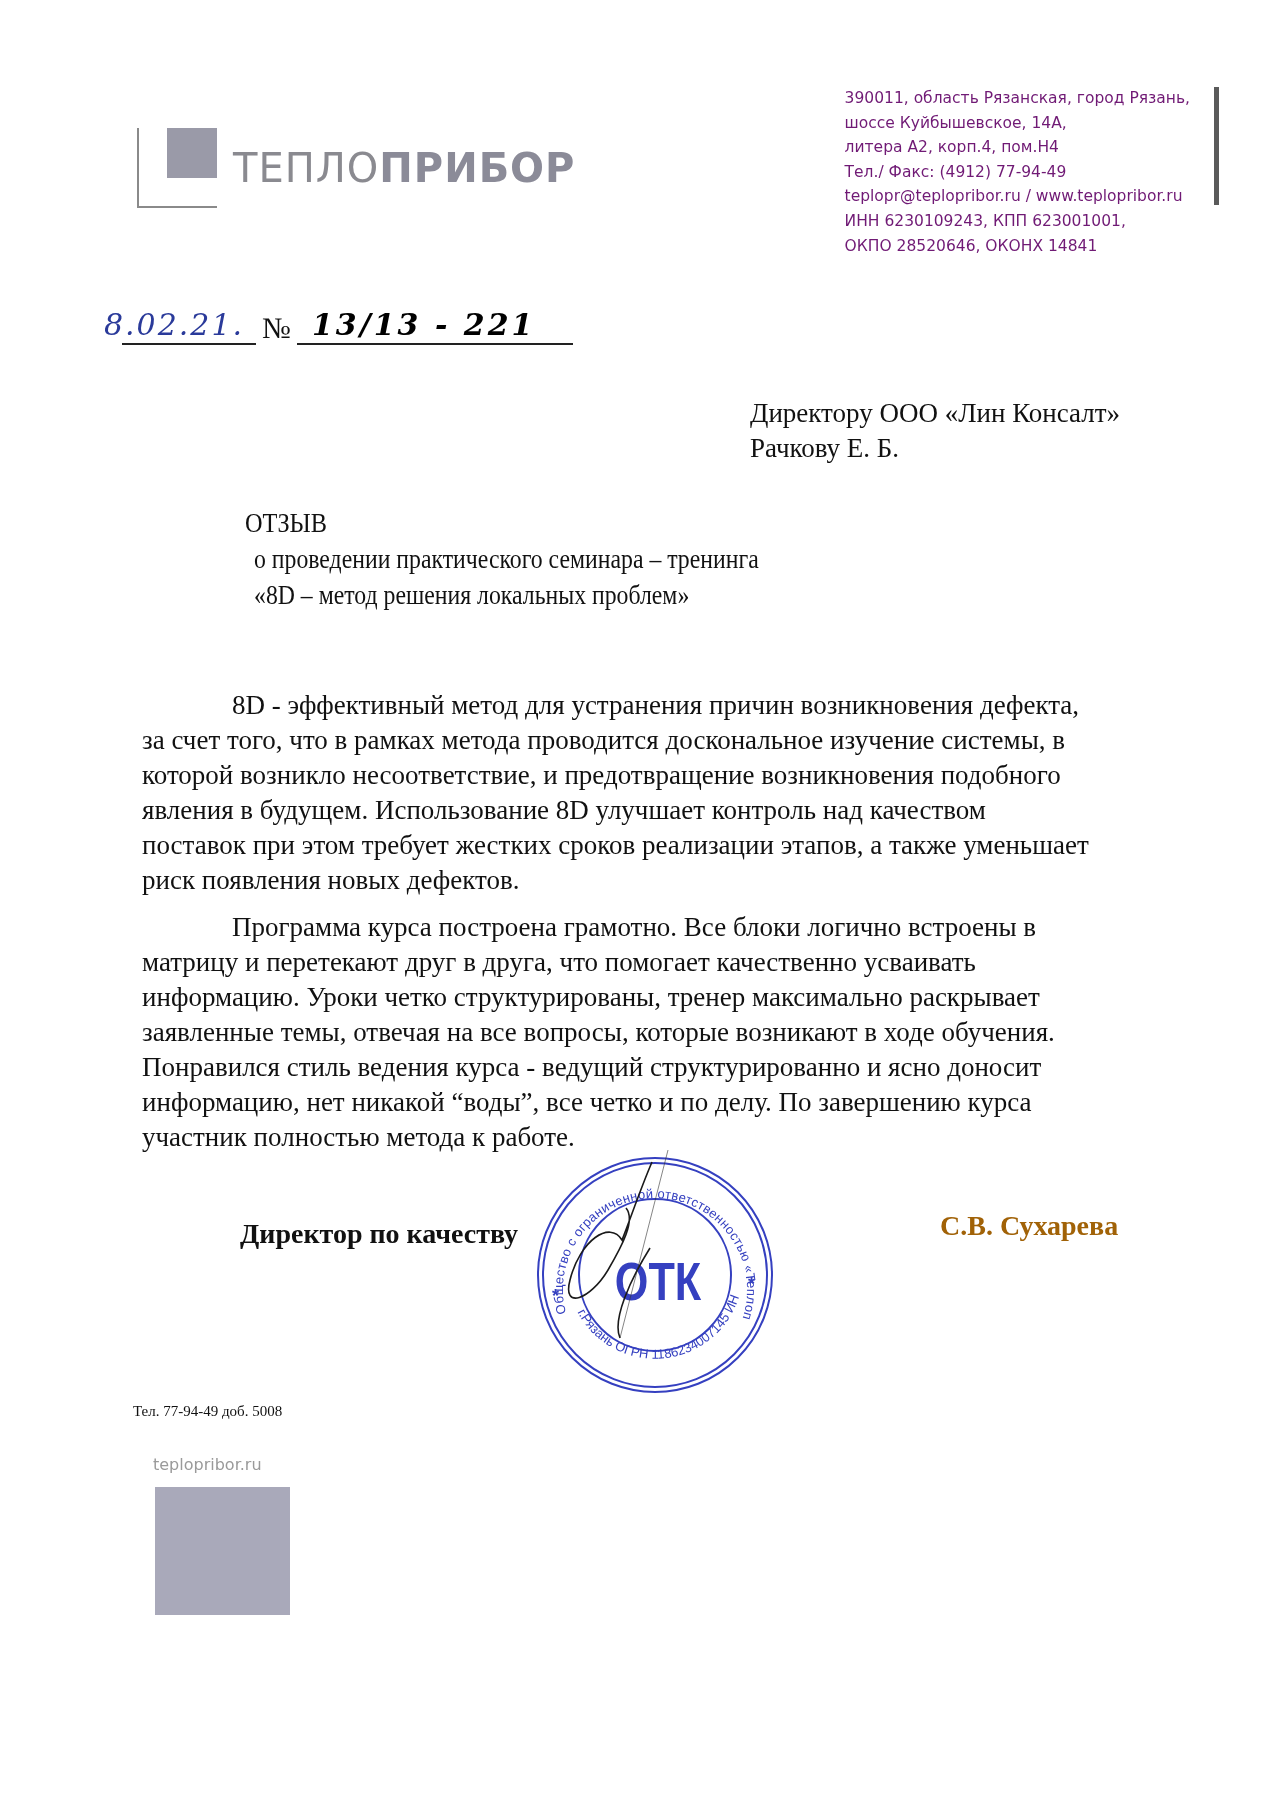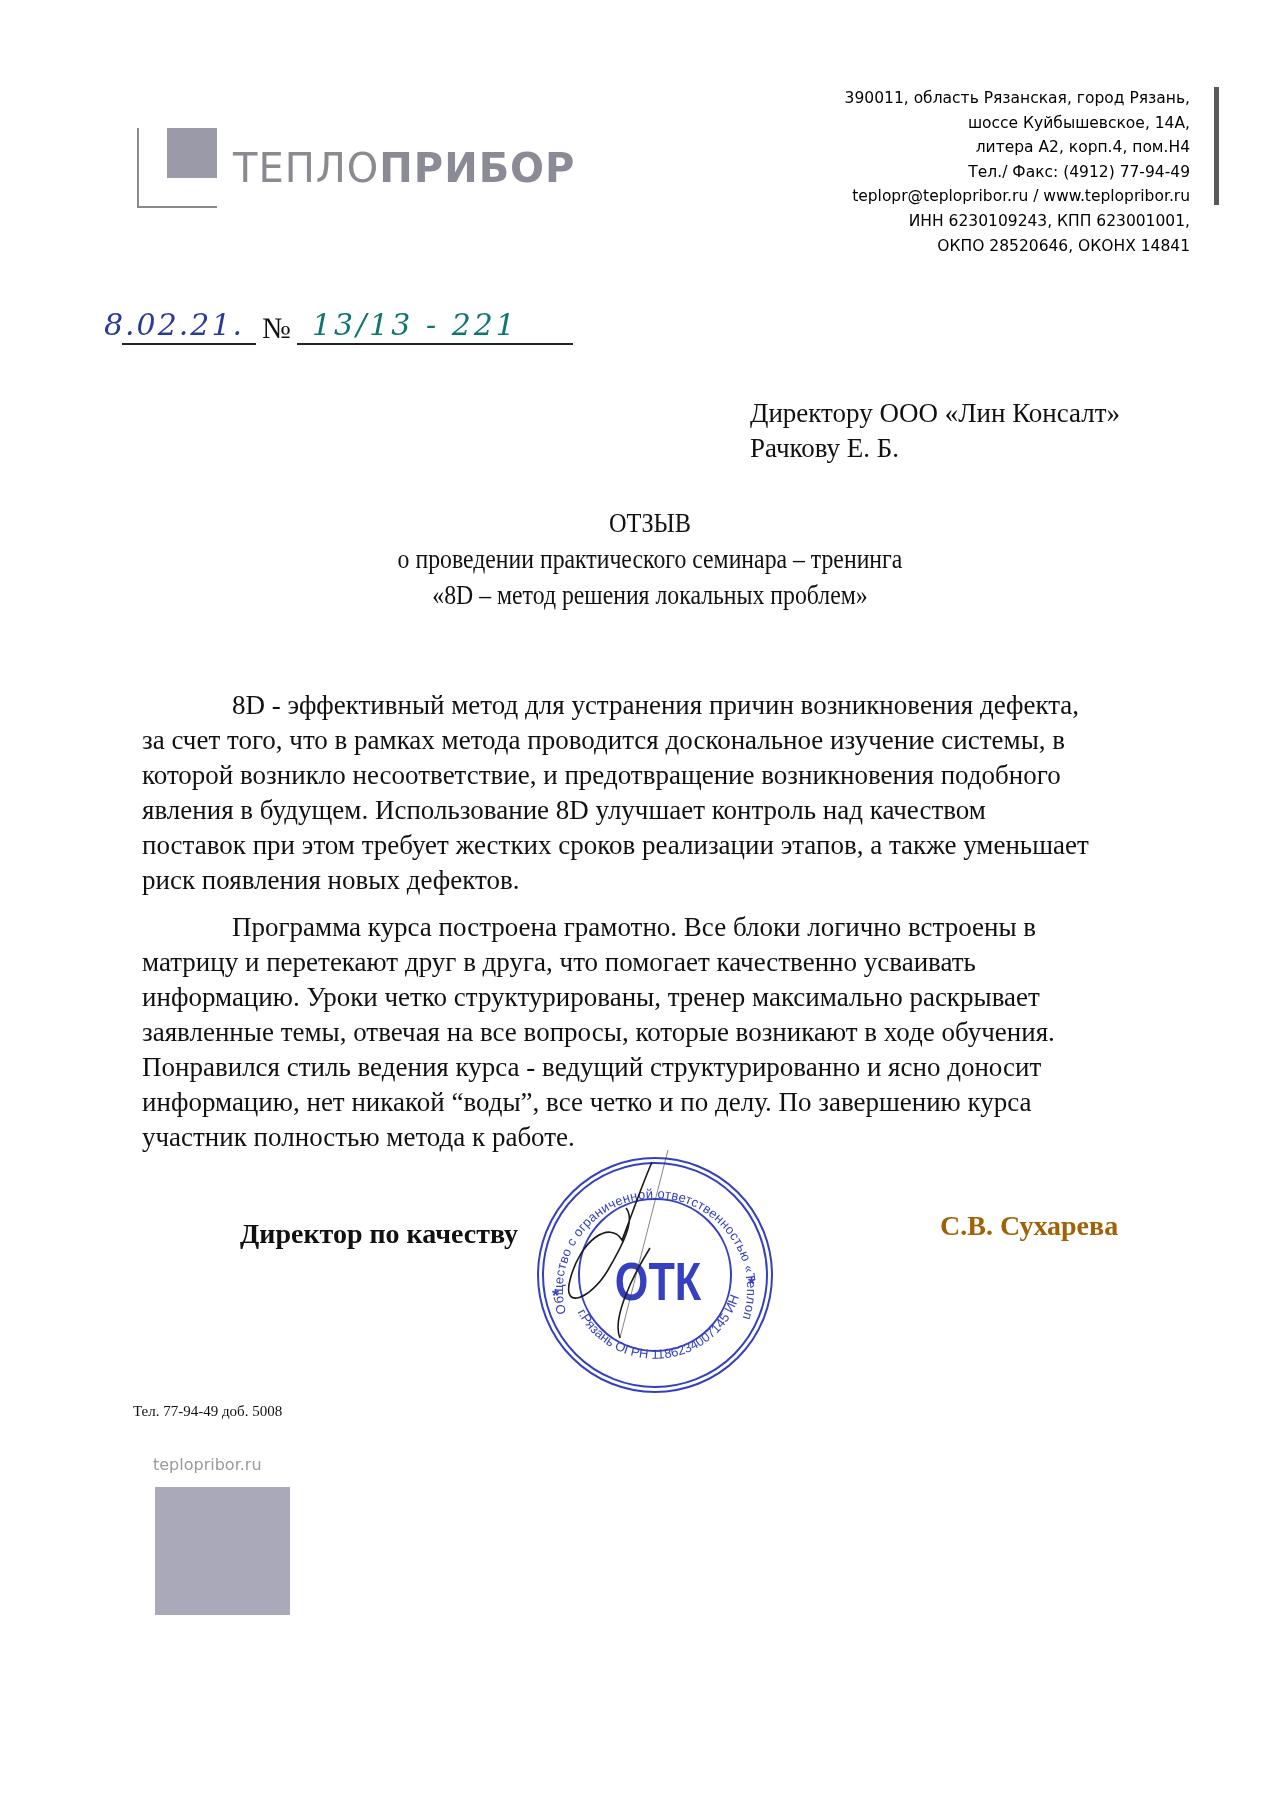--- a/index.html
+++ b/index.html
@@ -10,42 +10,42 @@
     .logo { position: absolute; left: 137px; top: 126px; width: 440px; height: 84px; }
     .logo-bracket { position: absolute; left: 0; top: 2px; width: 78px; height: 78px;
       border-left: 2px solid #8a8a8a; border-bottom: 2px solid #8a8a8a; }
     .logo-square { position: absolute; left: 30px; top: 2px; width: 50px; height: 50px; background: #9a9aa8; }
     .logo-text { position: absolute; left: 96px; top: 20px; font-family: "DejaVu Sans", sans-serif;
       font-size: 40px; letter-spacing: 1px; line-height: 44px; white-space: nowrap; color: #8f8f96; }
     .logo-text .light { font-weight: normal; color: #8a8a90; }
     .logo-text .bold { font-weight: bold; color: #8b8b98; }
 
     
-    .address { position: absolute; right: 90px; top: 86px; text-align: right;
-      font-family: "DejaVu Sans", sans-serif; font-size: 15.5px; line-height: 24.6px; color: #000000; }
+    .address { position: absolute; right: 90px; top: 86px; text-align: left;
+      font-family: "DejaVu Sans", sans-serif; font-size: 15.5px; line-height: 24.6px; color: #701a75; }
     .address div { white-space: nowrap; }
     .edge-bar { position: absolute; left: 1214px; top: 87px; width: 5px; height: 118px; background: #5a5a5a; }
 
     
     .regline { position: absolute; left: 100px; top: 305px; width: 500px; height: 46px; text-align: right; }
     .reg-date-line { position: absolute; left: 22px; top: 38px; width: 134px; border-bottom: 2px solid #222; }
     .reg-date { position: absolute; left: 4px; top: 2px; font-family: "DejaVu Serif", serif; font-style: italic;
       font-size: 30px; color: #2a3a9a; letter-spacing: 2px; white-space: nowrap; }
     .reg-no-sign { position: absolute; left: 162px; top: 6px; font-family: "Liberation Serif", serif;
       font-size: 30px; color: #111; }
     .reg-num-line { position: absolute; left: 197px; top: 38px; width: 276px; border-bottom: 2px solid #222; }
     .reg-num { position: absolute; left: 212px; top: 2px; font-family: "DejaVu Serif", serif; font-style: italic;
-      font-size: 30px; color: #0f766e; letter-spacing: 3px; white-space: nowrap; }
+      font-size: 30px; color: #000000; letter-spacing: 3px; white-space: nowrap; font-weight: bold; }
 
     
     .addressee { position: absolute; left: 750px; top: 396px; font-family: "Liberation Serif", serif;
       font-size: 27px; line-height: 35px; color: #111; }
 
     
-    .title-block { position: absolute; left: 200px; width: 900px; top: 505px; text-align: center;
+    .title-block { position: absolute; left: 200px; width: 900px; top: 505px; 
       font-family: "Liberation Serif", serif; color: #111; }
     .title-main { font-size: 27px; line-height: 36px; transform: scaleX(0.9); }
     .title-sub { font-size: 27px; line-height: 36px; transform: scaleX(0.88); white-space: nowrap; }
 
     
     .body-text { position: absolute; left: 130px; top: 676px; width: 1010px;
       font-family: "Liberation Serif", serif; font-size: 27px; line-height: 35px; color: #111; }
     .para { margin: 12px; text-indent: 90px; text-align: justify; }
     .line { display: block; white-space: nowrap; }
     .para .line:first-child { padding-left: 90px; }

